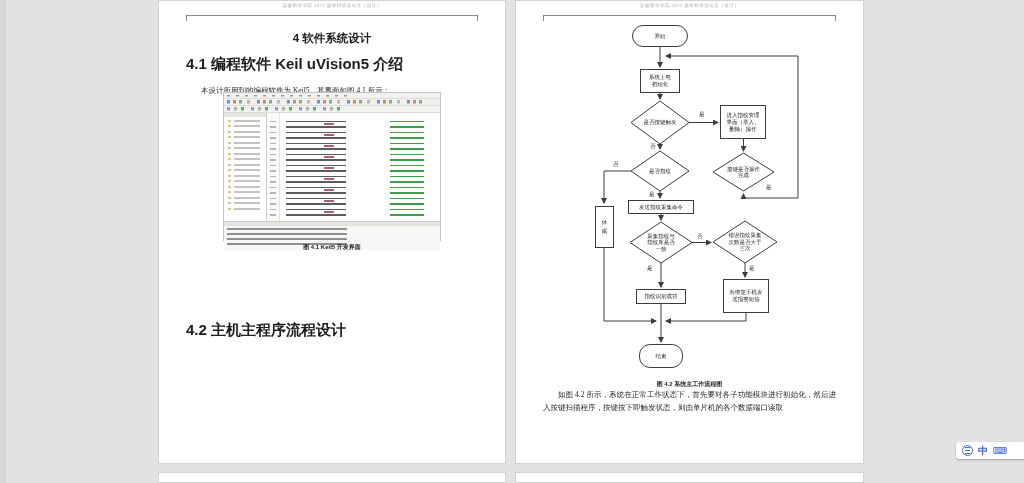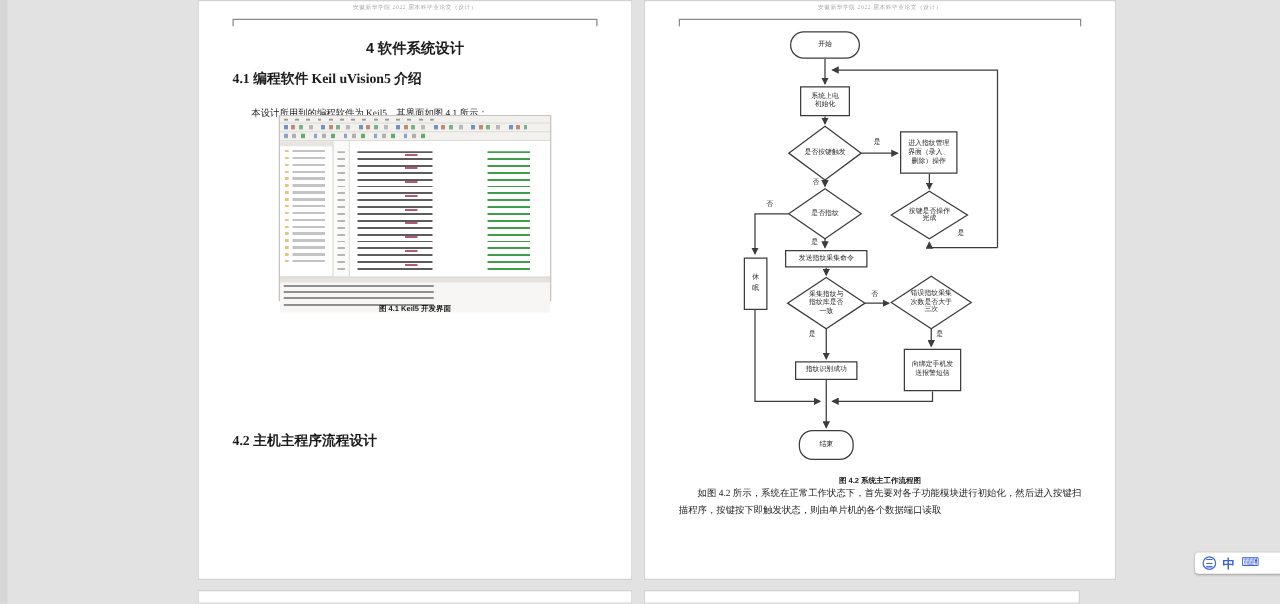--- a/index.html
+++ b/index.html
@@ -5,34 +5,34 @@
   html,body{margin:0;padding:0;}
   body{
     width:1024px;height:483px;position:relative;overflow:hidden;
     background:#e2e2e2;
     font-family:"Liberation Serif","DejaVu Serif",serif;
     color:#1c1c1c;
   }
   .edge-strip{position:absolute;left:0;top:0;width:6px;height:483px;background:#d6d6d6;}
   .page{position:absolute;top:0;height:464px;background:#fff;border:1px solid #d2d2d2;box-sizing:border-box;overflow:hidden;}
   .page-left{left:158px;width:348px;}
-  .page-right{left:515px;width:378px;}
+  .page-right{left:515px;width:349px;}
   .page-stub{position:absolute;top:472px;height:11px;background:#fff;border:1px solid #d2d2d2;box-sizing:border-box;}
   .stub-left{left:158px;width:348px;}
   .stub-right{left:515px;width:349px;}
 
   .header-text{position:absolute;top:2px;left:0;right:0;text-align:center;font-size:4.5px;color:#a6a6a6;letter-spacing:.5px;}
   .header-rule{position:absolute;top:14px;left:27px;right:27px;height:5px;border-top:1px solid #8a8a8a;}
   .header-rule::before,.header-rule::after{content:"";position:absolute;top:0;width:1px;height:5px;background:#8a8a8a;}
   .header-rule::before{left:0;}
   .header-rule::after{right:0;}
 
   .chapter-title{position:absolute;top:30px;left:0;right:0;text-align:center;
     font-family:"Liberation Sans","DejaVu Sans",sans-serif;font-weight:bold;font-size:11.5px;}
-  .h2{position:absolute;left:27px;font-family:Liberation Serif, serif;font-weight:bold;font-size:11px;}
+  .h2{position:absolute;left:27px;font-family:Liberation Sans, sans-serif;font-weight:bold;font-size:15px;}
   .para{position:absolute;left:27px;right:27px;font-size:7.5px;line-height:12.8px;text-align:justify;text-indent:2em;}
   .fig-caption{position:absolute;left:0;right:0;text-align:center;
     font-family:"Liberation Sans","DejaVu Sans",sans-serif;font-weight:bold;font-size:6px;}
 
   
   .ide{position:absolute;left:64px;top:91px;width:218px;height:149px;background:#f3f1ee;border:1px solid #c6c4c1;box-sizing:border-box;}
   .ide-menubar{height:5px;background:#f3f1ee;border-bottom:1px solid #dddbd7;
     background-image:repeating-linear-gradient(90deg,#9a9a9a 0 3px,transparent 3px 9px);
     background-size:120px 1.5px;background-position:3px 1.5px;background-repeat:no-repeat;}
   .ide-toolbar{height:6px;border-bottom:1px solid #dddbd7;background:#f3f1ee;
@@ -108,21 +108,21 @@
       <div class="ide-tree"></div>
       <div class="ide-editor">
         <div class="ide-gutter"></div>
         <div class="ide-code"></div>
       </div>
     </div>
     <div class="ide-output"></div>
   </div>
 
   <div class="fig-caption" style="top:242px;">图 4.1  Keil5 开发界面</div>
-  <div class="h2" style="top:344px;">4.2  主机主程序流程设计</div>
+  <div class="h2" style="top:320px;">4.2  主机主程序流程设计</div>
 </div>
 
 <div class="page page-right">
   <div class="header-text">安徽新华学院 2022 届本科毕业论文（设计）</div>
   <div class="header-rule"></div>
 
   <svg class="fc-svg" width="349" height="400" viewBox="0 0 349 400">
     <defs>
       <marker id="ah" markerWidth="6" markerHeight="6" refX="5" refY="3" orient="auto">
         <path d="M0,0 L6,3 L0,6 Z" fill="#3c3c3c"></path>

